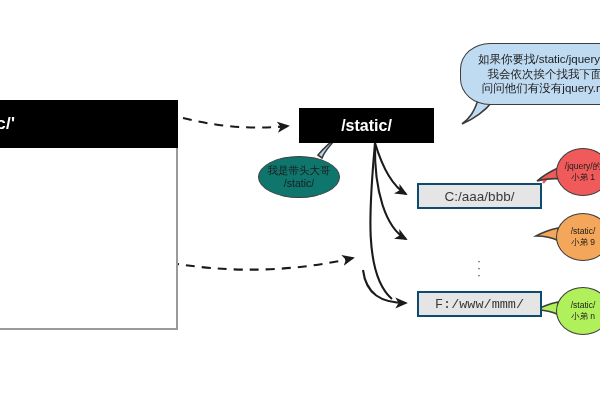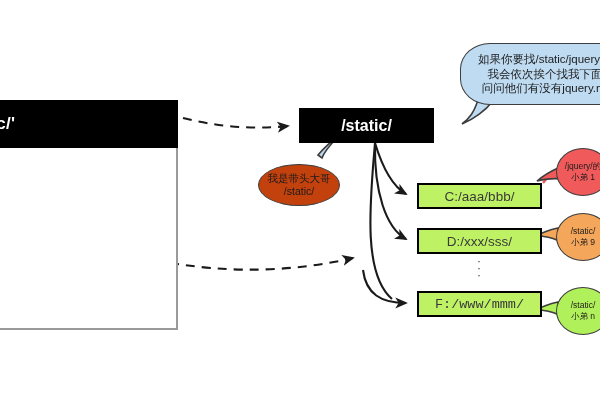--- a/index.html
+++ b/index.html
@@ -70,22 +70,22 @@
   .static-node span {
     color: #ffffff;
     font-size: 16px;
     font-weight: bold;
   }
 
   
   .path-box {
     position: absolute;
     width: 125px; height: 26px;
-    background: #bef264;
-    border: 2px solid #000000;
+    background: #e5e5e5;
+    border: 2px solid #0c4a6e;
     box-sizing: border-box;
     display: flex; align-items: center; justify-content: center;
   }
   .path-box span {
     color: #3a3a3a;
     font-size: 13.5px;
   }
   #path-0 { left: 417px; top: 183px; }
   #path-1 { left: 417px; top: 228px; }
   #path-2 { left: 417px; top: 291px; font-family: Liberation Mono, monospace; }
@@ -125,23 +125,23 @@
     padding: 0 8px;
   }
   #bubble-main .bline {
     font-size: 11.5px;
     line-height: 14.5px;
     color: #1b1b1b;
   }
 
   
   #bubble-boss {
-    left: 258px; top: 164px;
+    left: 258px; top: 156px;
     width: 82px; height: 42px;
-    background: #c2410c;
+    background: #0f766e;
     border-radius: 41px / 21px;
   }
   #bubble-boss .bline {
     font-size: 10.5px;
     line-height: 13px;
     color: #1b1b1b;
   }
 
   
   .minion {
@@ -207,23 +207,20 @@
     <div class="code-line">/www/mmm/"</div>
   </div>
 
   <div class="static-node">
     <span>/static/</span>
   </div>
 
   <div class="path-box" id="path-0">
     <span>C:/aaa/bbb/</span>
   </div>
-  <div class="path-box" id="path-1">
-    <span>D:/xxx/sss/</span>
-  </div>
   <div class="path-box" id="path-2">
     <span>F:/www/mmm/</span>
   </div>
 
   <div class="vdots">
     <div>·</div>
     <div>·</div>
     <div>·</div>
   </div>
 

